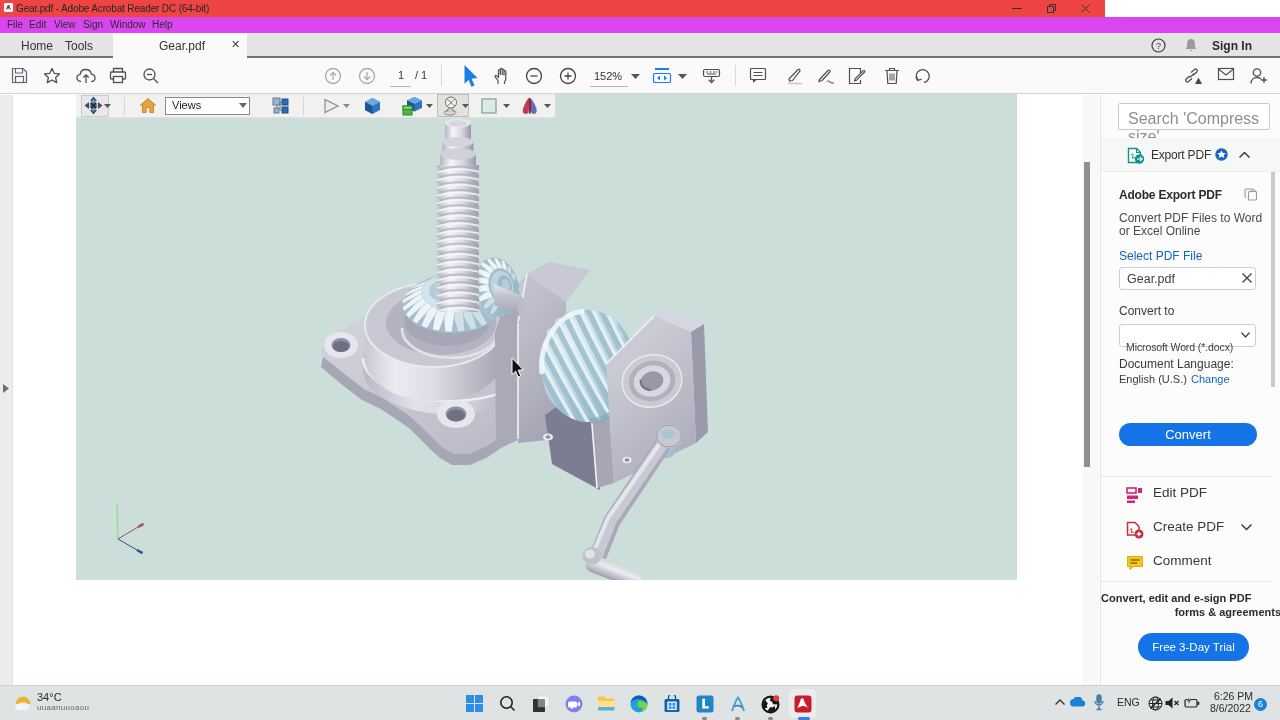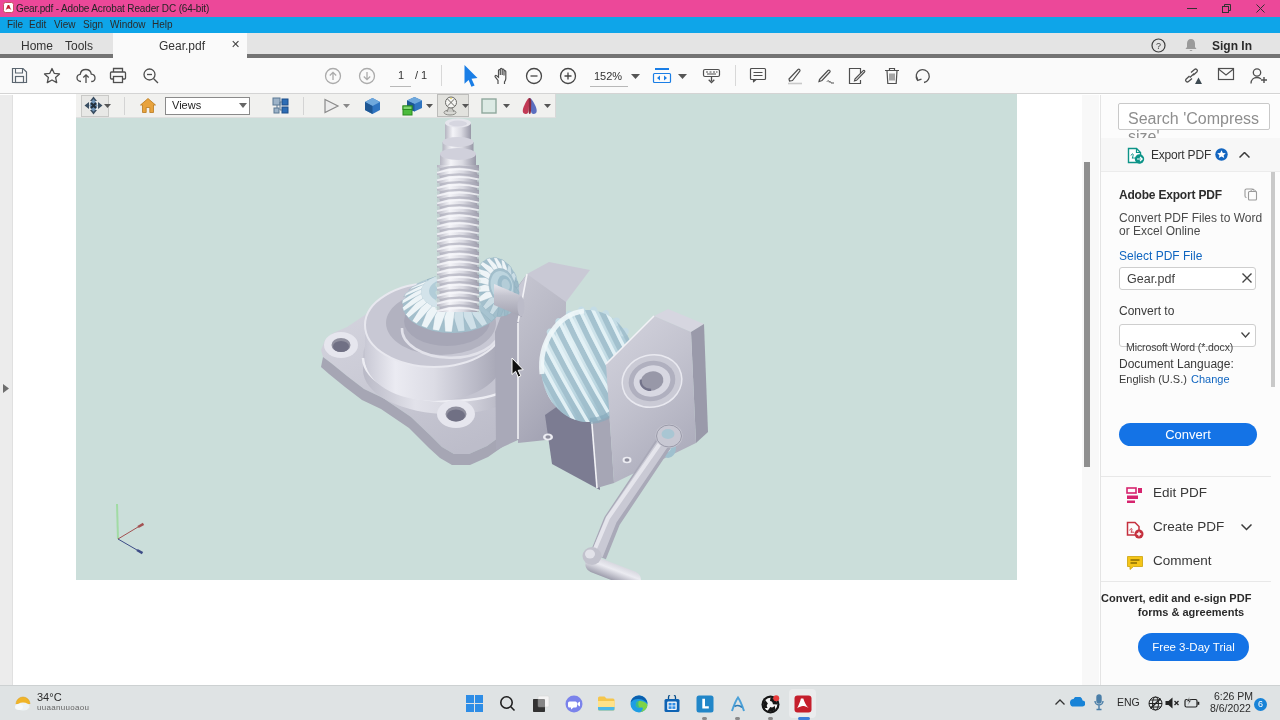--- a/index.html
+++ b/index.html
@@ -1,30 +1,30 @@
 <!DOCTYPE html>
 <html><head>
 <meta charset="utf-8">
 <style>
 * { margin:0; padding:0; box-sizing:border-box; }
 html,body { width:1280px; height:720px; overflow:hidden; font-family:"Liberation Sans", sans-serif; }
 #app { position:absolute; left:0; top:0; width:1280px; height:720px; background:#fff; }
 .abs { position:absolute; }
 
 
-#titlebar { position:absolute; left:0; top:0; width:1280px; height:17px; background:#ec4899; }
+#titlebar { position:absolute; left:0; top:0; width:1105px; height:17px; background:#ef4444; }
 #titletext { position:absolute; left:16px; top:3px; font-size:10px; letter-spacing:-0.15px; color:#262626; }
 #winctl { position:absolute; right:0; top:0; height:17px; width:110px; }
 
 
-#menubar { position:absolute; left:0; top:17px; width:1280px; height:16px; background:#0ea5e9; font-size:10px; color:#2b2b2b; }
+#menubar { position:absolute; left:0; top:17px; width:1280px; height:16px; background:#d946ef; font-size:10px; color:#2b2b2b; }
 #menubar span { position:absolute; top:2px; }
 
 
-#tabbar { position:absolute; left:0; top:33px; width:1280px; height:25px; background:#e4e4e4; border-bottom:4px solid #737373; }
+#tabbar { position:absolute; left:0; top:33px; width:1280px; height:25px; background:#e4e4e4; border-bottom:2px solid #737373; }
 .tabtxt { position:absolute; top:6px; font-size:12px; color:#333; }
 #activetab { position:absolute; left:113px; top:0; width:134px; height:26px; background:#fafafa; }
 #activetab .t { position:absolute; left:46px; top:6px; font-size:12px; color:#333; }
 #activetab .x { position:absolute; left:118px; top:5px; font-size:11px; color:#444; }
 
 
 #toolbar { position:absolute; left:0; top:58px; width:1280px; height:36px; background:#fafafa; border-bottom:1px solid #d4d4d4; }
 .tico { position:absolute; top:9px; }
 
 
@@ -694,21 +694,21 @@
     <svg class="abs" style="left:140px;top:429px" width="11" height="7" viewBox="0 0 11 7" fill="none" stroke="#3c3c3c" stroke-width="1.5">
           <path d="M0.5 0.5 L5.5 5.5 L10.5 0.5"></path>
         </svg>
     <svg class="abs" style="left:25px;top:460px" width="18" height="17" viewBox="0 0 18 17">
           <path d="M1.5 1.5 H16.5 V11.5 H7.5 L4 14.5 V11.5 H1.5 Z" fill="#f5c518" stroke="#caa20a" stroke-width="0.8"></path>
           <path d="M4.5 5 H13.5 M4.5 8 H11" stroke="#8a6d00" stroke-width="1.4"></path>
         </svg>
     <span class="srow" style="left:52px;top:458px">Comment</span>
     <div class="abs" style="left:0;top:486px;width:170px;height:1px;background:#e8e8e8"></div>
     <span class="abs" style="left:0;top:497px;width:180px;text-align:left;font-size:11px;font-weight:bold;color:#2b2b2b">Convert, edit and e-sign PDF</span>
-    <span class="abs" style="left:0;top:511px;width:180px;text-align:center;font-size:11px;font-weight:bold;color:#2b2b2b">forms &amp; agreements</span>
+    <span class="abs" style="left:0;top:511px;width:180px;text-align:right;font-size:11px;font-weight:bold;color:#2b2b2b">forms &amp; agreements</span>
     <div id="trialBtn">Free 3-Day Trial</div>
   </div>
 </div>
 
 <div id="taskbar">
 
   <svg class="tbico" style="left:14px;top:8px" width="18" height="18" viewBox="0 0 18 18">
         <path d="M2 10 A7 7 0 0 1 16 10" fill="#f0b429"></path>
         <path d="M2 10 A7 7 0 0 1 16 10" fill="none" stroke="#d99a14" stroke-width="0.5"></path>
         <ellipse cx="9" cy="12.5" rx="6.5" ry="4" fill="#eef3f6"></ellipse>

